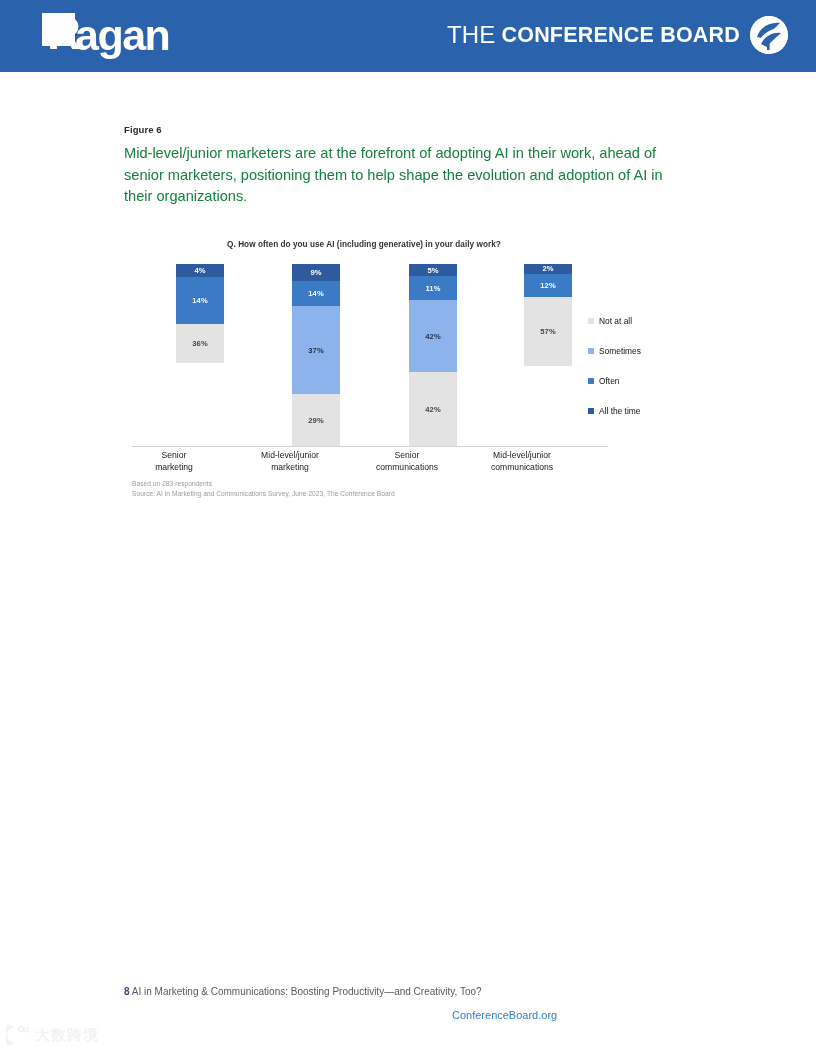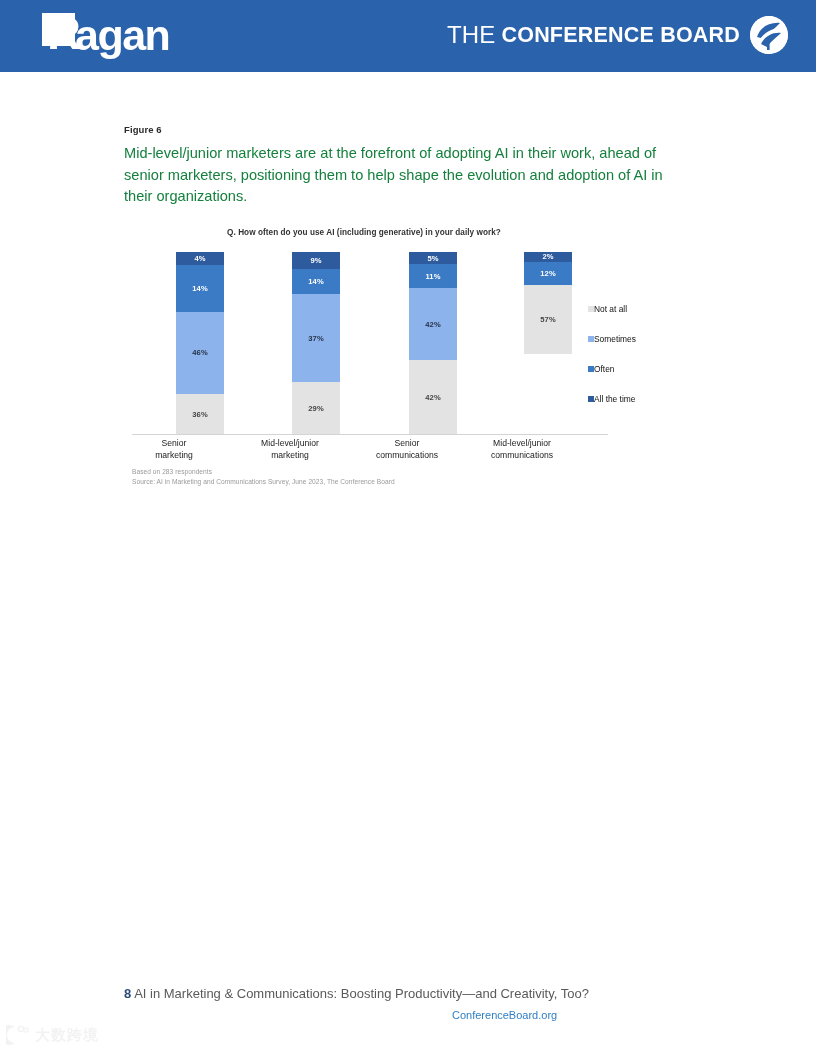--- a/index.html
+++ b/index.html
@@ -109,21 +109,21 @@
     line-height: 21.5px;
     color: #15803d;
     font-weight: normal;
     width: 552px;
   }
 
   
   .chart-wrap {
     position: absolute;
     left: 124px;
-    top: 222px;
+    top: 234px;
     width: 492px;
     height: 270px;
   }
   .chart-question {
     position: absolute;
     left: 0; top: 6px;
     width: 480px;
     text-align: center;
     font-size: 8.2px;
     color: #333333;
@@ -204,20 +204,21 @@
   .legend {
     position: absolute;
     left: 464px;
     top: 72px;
     width: 110px;
   }
   .legend-row {
     display: flex;
     align-items: center;
     height: 30px;
+    gap: 5px;
   }
   .legend-swatch {
     width: 6px; height: 6px;
     flex: 0 0 6px;
   }
   .legend-text {
     font-size: 8.4px;
     color: #111111;
   }
 
@@ -235,21 +236,21 @@
   }
 
   
   .footer {
     position: absolute;
     left: 124px;
     top: 986px;
     width: 570px;
   }
   .footer-line {
-    font-size: 13px;
+    font-size: 10px;
     color: #5a5a5a;
   }
   .footer-page {
     font-weight: bold;
     color: #2b4a7a;
   }
   .footer-url {
     position: absolute;
     left: 452px;
     top: 1009px;
@@ -316,23 +317,20 @@
 
   <div class="plot">
 
     <div class="col col-0">
       <div class="seg all" style="height:7.28%">
           <span class="seg-val">4%</span>
         </div>
       <div class="seg often" style="height:25.48%">
           <span class="seg-val">14%</span>
         </div>
-      <div class="seg some" style="height:45.5%">
-          <span class="seg-val">46%</span>
-        </div>
       <div class="seg none" style="height:21.74%">
           <span class="seg-val">36%</span>
         </div>
     </div>
 
     <div class="col col-1">
       <div class="seg all" style="height:9.5%">
           <span class="seg-val">9%</span>
         </div>
       <div class="seg often" style="height:13.7%">

